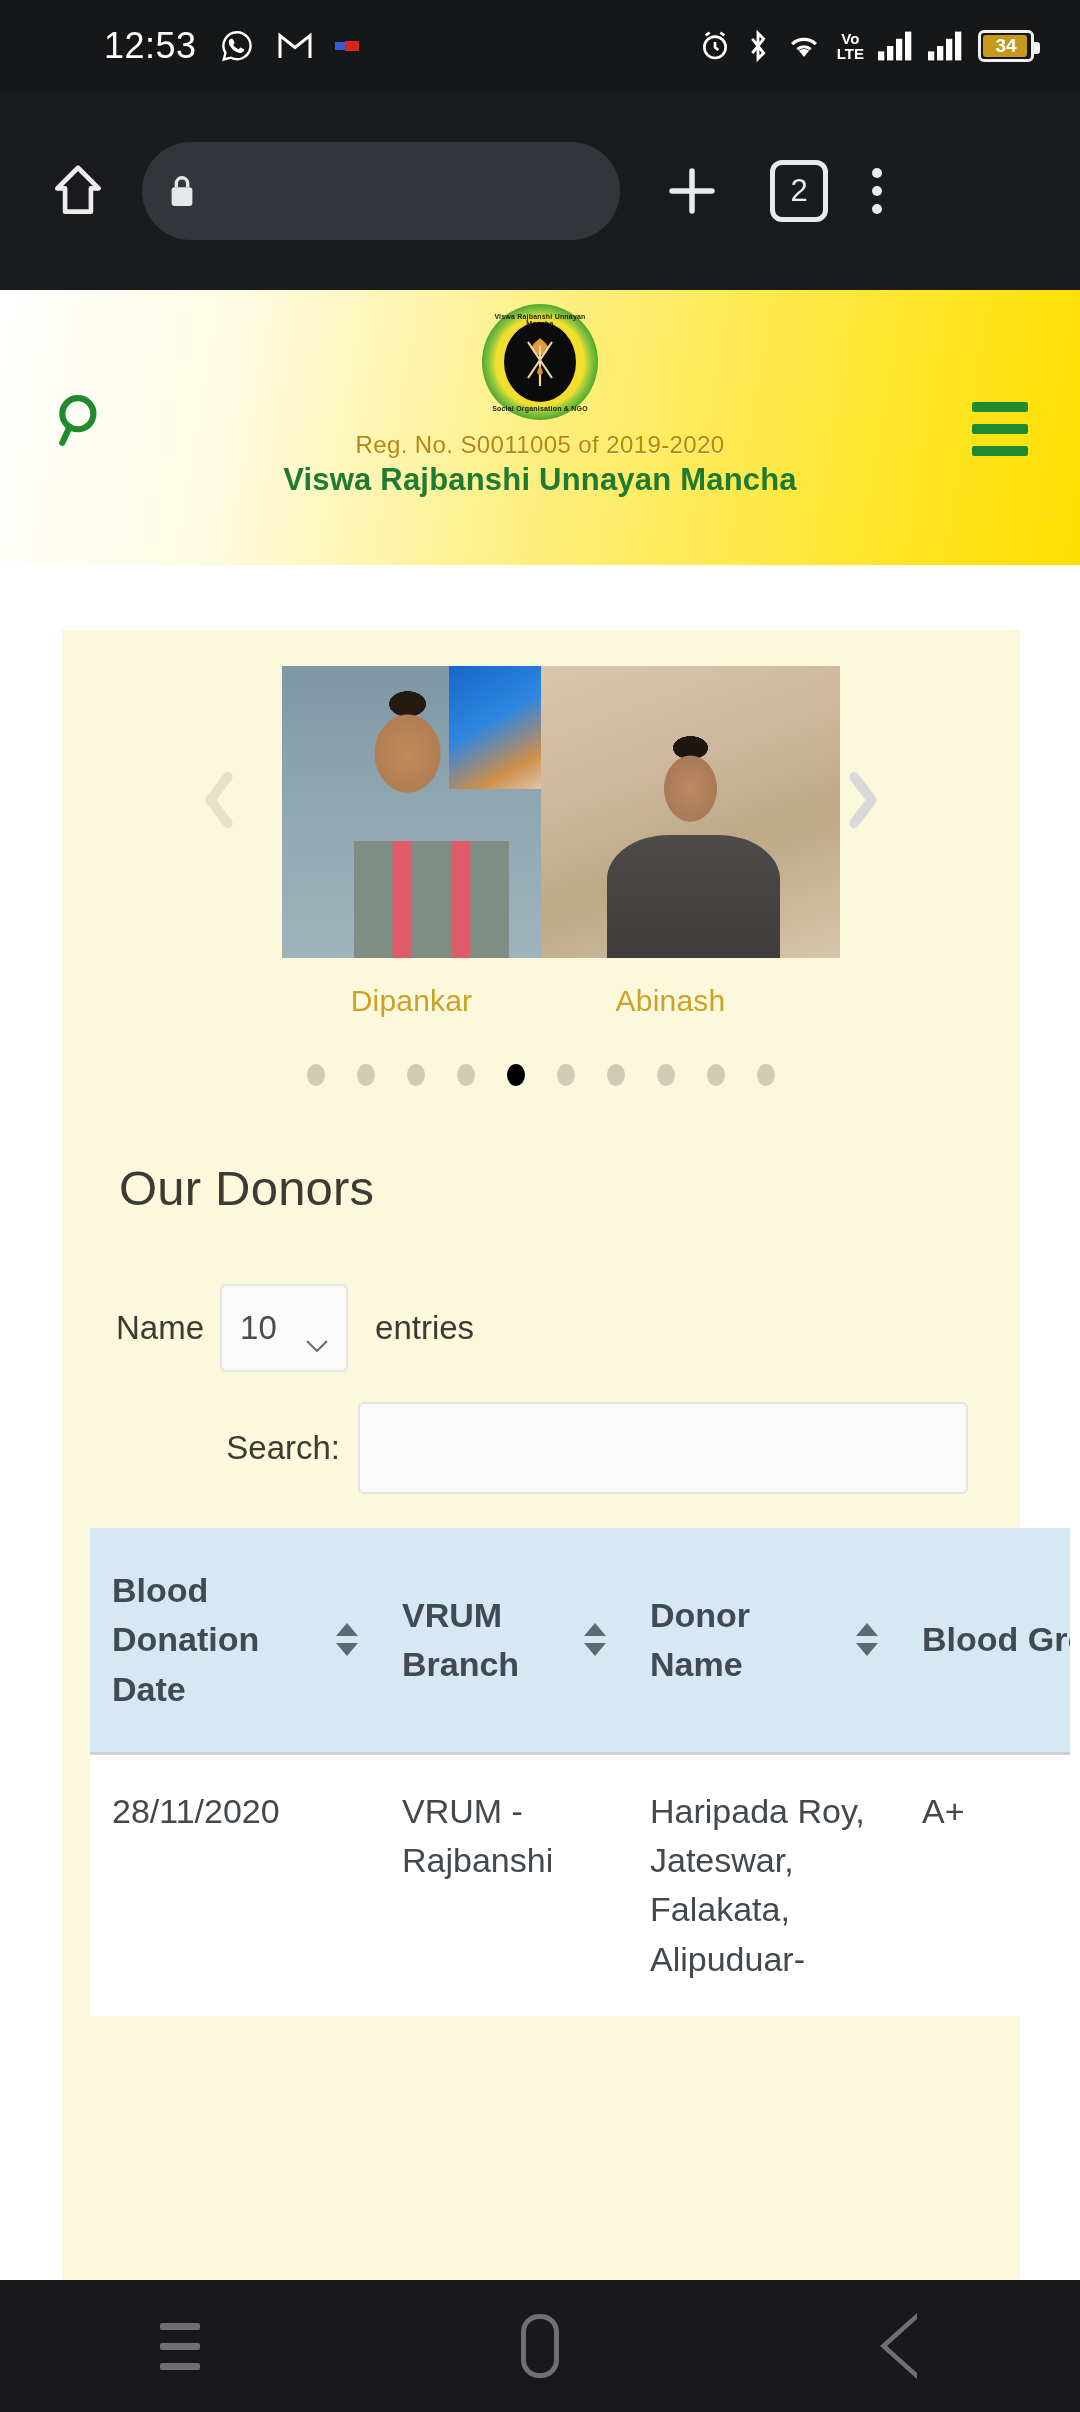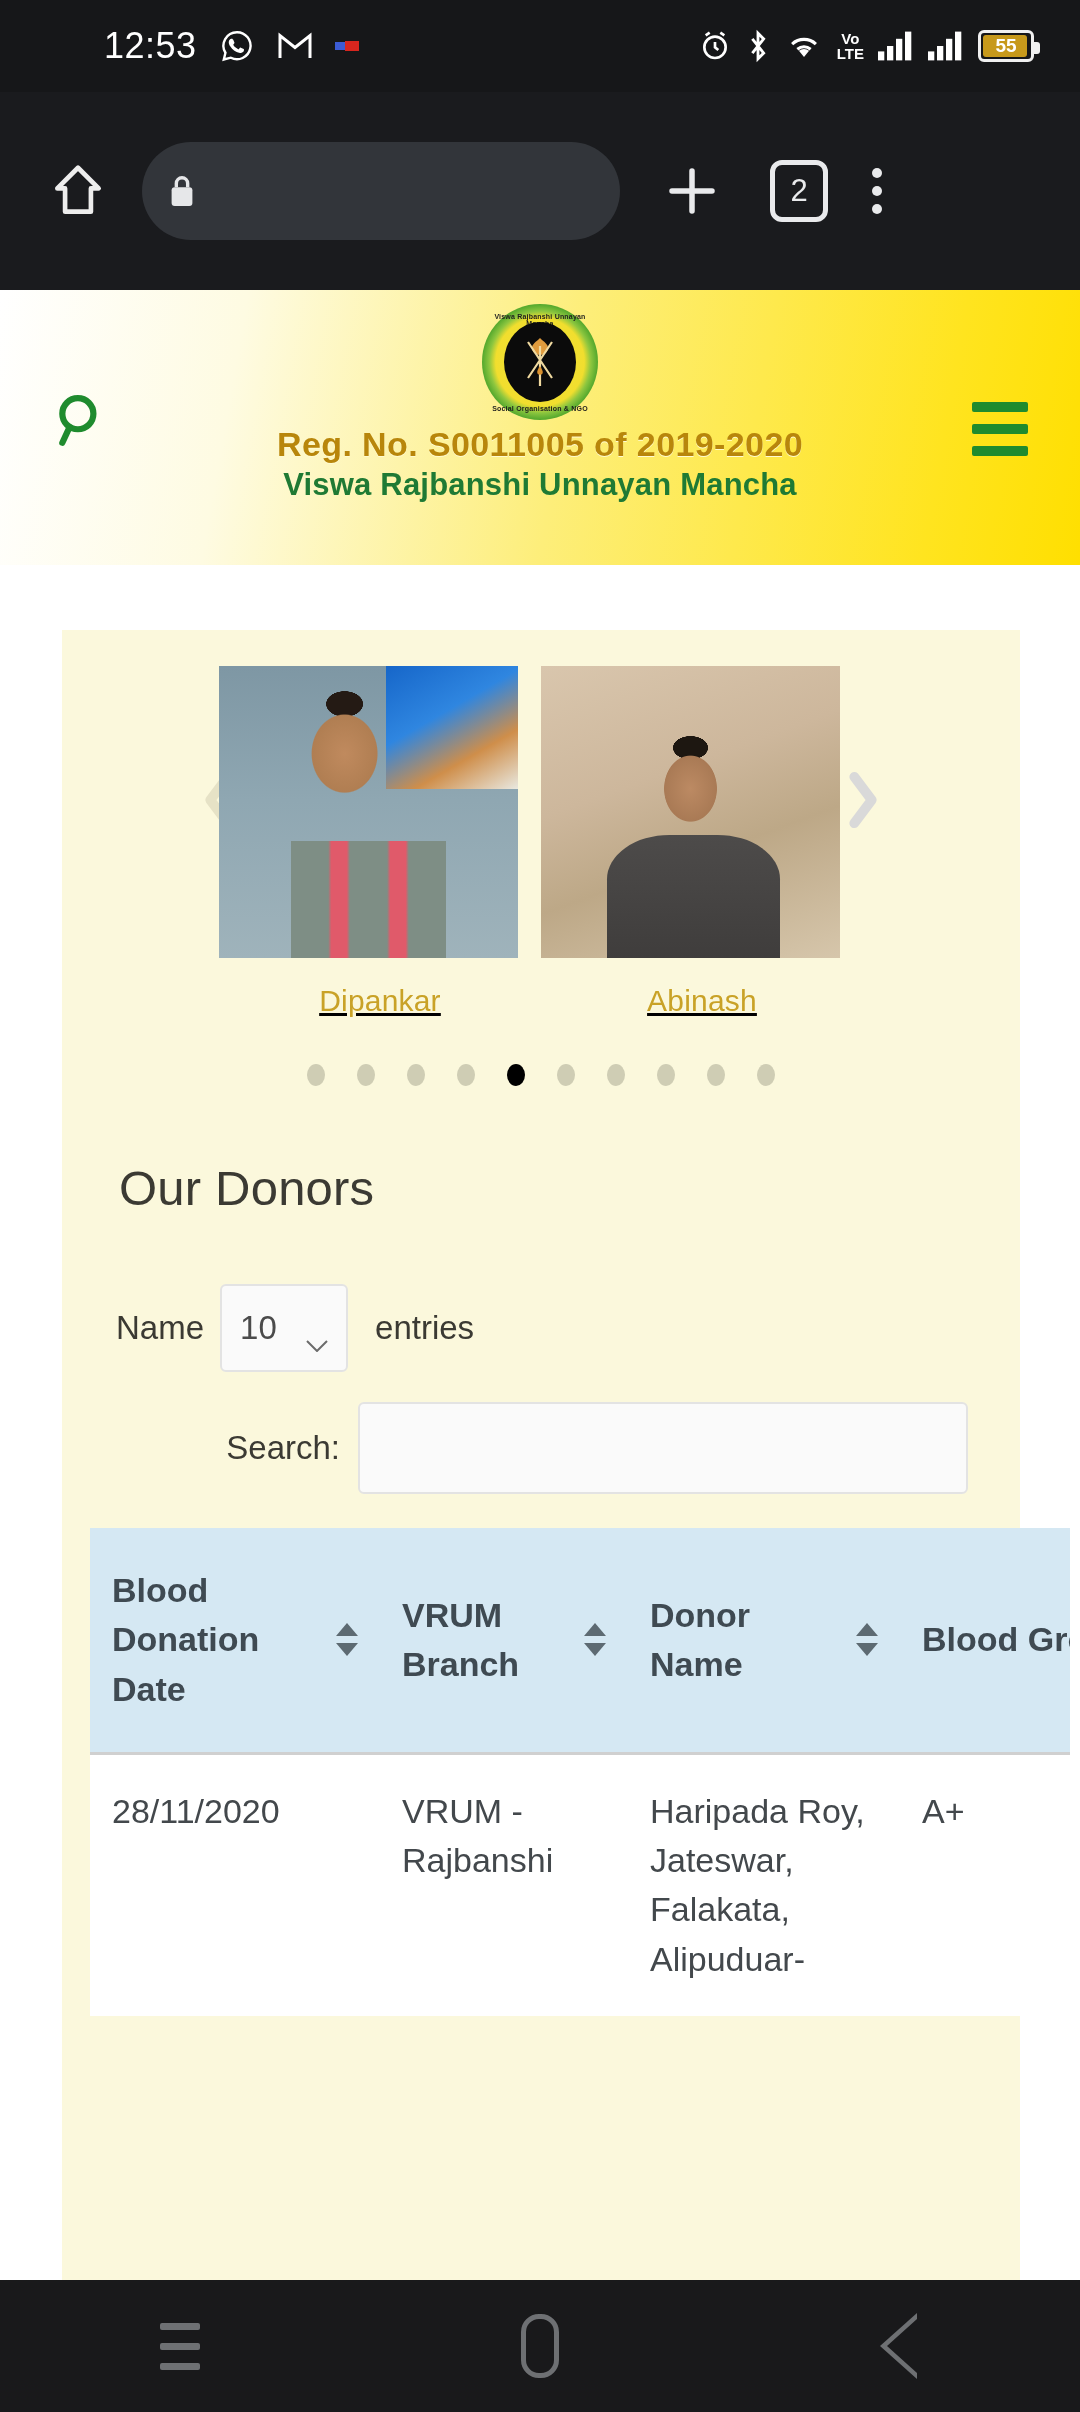--- a/index.html
+++ b/index.html
@@ -83,41 +83,41 @@
     font-size: 7px; color: #1d1d1d; font-weight: bold; letter-spacing: .2px;
   }
   .logo-txt-top { top: 9px; }
   .logo-txt-bot { bottom: 8px; }
   .logo-core {
     position: absolute; left: 22px; top: 18px; width: 72px; height: 80px;
     border-radius: 50%; background: #0b0b0b;
     display:flex; align-items:center; justify-content:center;
   }
   .reg-no {
-    margin-top: 5px; font-size: 34px; font-weight: bold; color: #b8860b;
+    margin-top: 11px; font-size: 24px; font-weight: normal; color: #b8860b;
     text-shadow: 0 1px 0 #fffbd0; letter-spacing: .4px;
   }
   .org-name {
     margin-top: 3px; font-size: 31px; font-weight: bold; color: #1f7a34;
     letter-spacing: .2px;
   }
   .hamburger { position: absolute; right: 52px; top: 112px; display:flex; flex-direction:column; gap: 12px; }
   .hamburger i { display:block; width: 56px; height: 10px; background: #1f8b2e; border-radius: 2px; }
 
   
   .pagebody { position: absolute; top: 565px; left: 0; width: 1080px; bottom: 132px; background: #fff; overflow: hidden; }
   .cream-panel {
     position: absolute; left: 62px; top: 65px; width: 958px; bottom: -40px;
     background: #fbf8dc;
   }
 
   
   .carousel { position: relative; width: 100%; padding-top: 36px; }
   .slides { display: flex; justify-content: center; gap: 0; }
-  .slide { width: 322px; text-decoration: underline; }
+  .slide { width: 259px; }
   .slide-img { width: 299px; height: 292px; overflow: hidden; position: relative; }
   .slide-name {
     text-align: center; font-size: 30px; color: #c9a227; margin-top: 26px; letter-spacing: .2px;
   }
   .car-arrow {
     position: absolute; top: 140px; width: 60px; height: 60px; color: #e8e4c8;
     display:flex; align-items:center; justify-content:center;
   }
   .car-arrow.left { left: 128px; }
   .car-arrow.right { right: 128px; }
@@ -263,21 +263,21 @@
       <span class="ic">
         <svg width="36" height="30" viewBox="0 0 20 16">
             <rect x="0" y="11" width="3.5" height="5" fill="#fff"></rect>
             <rect x="5" y="8" width="3.5" height="8" fill="#fff"></rect>
             <rect x="10" y="4" width="3.5" height="12" fill="#fff"></rect>
             <rect x="15" y="0" width="3.5" height="16" fill="#fff"></rect>
           </svg>
       </span>
       <span class="battery">
         <span class="fill"></span>
-        <span class="pct">55</span>
+        <span class="pct">34</span>
       </span>
     </div>
   </div>
 
   <div class="browserbar">
     <span class="home-btn">
       <svg width="62" height="62" viewBox="0 0 24 24">
           <path fill="none" stroke="#ededed" stroke-width="1.8" stroke-linejoin="round" d="M12 3l8 8h-3v9H7v-9H4l8-8z"></path>
         </svg>
     </span>

